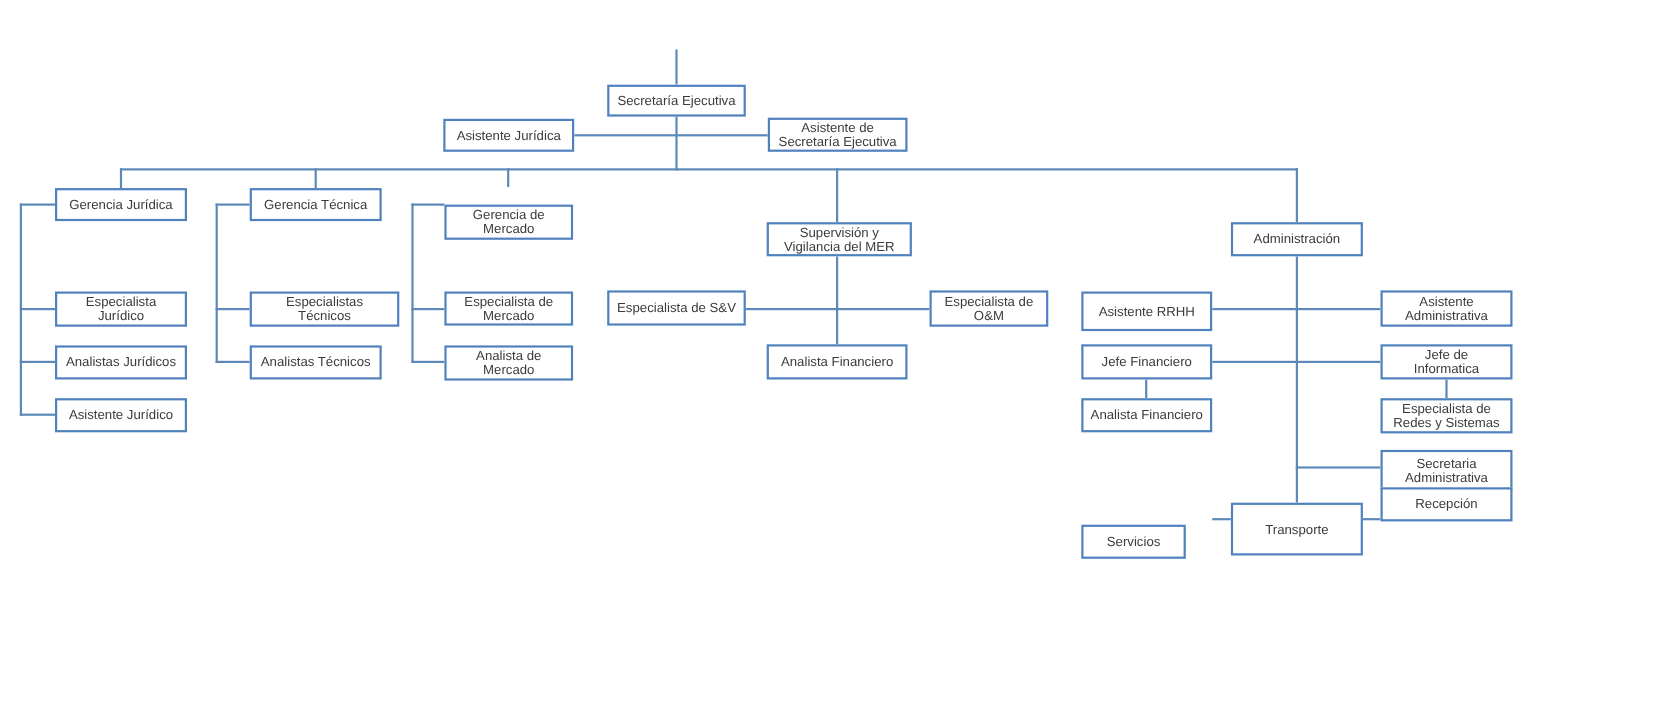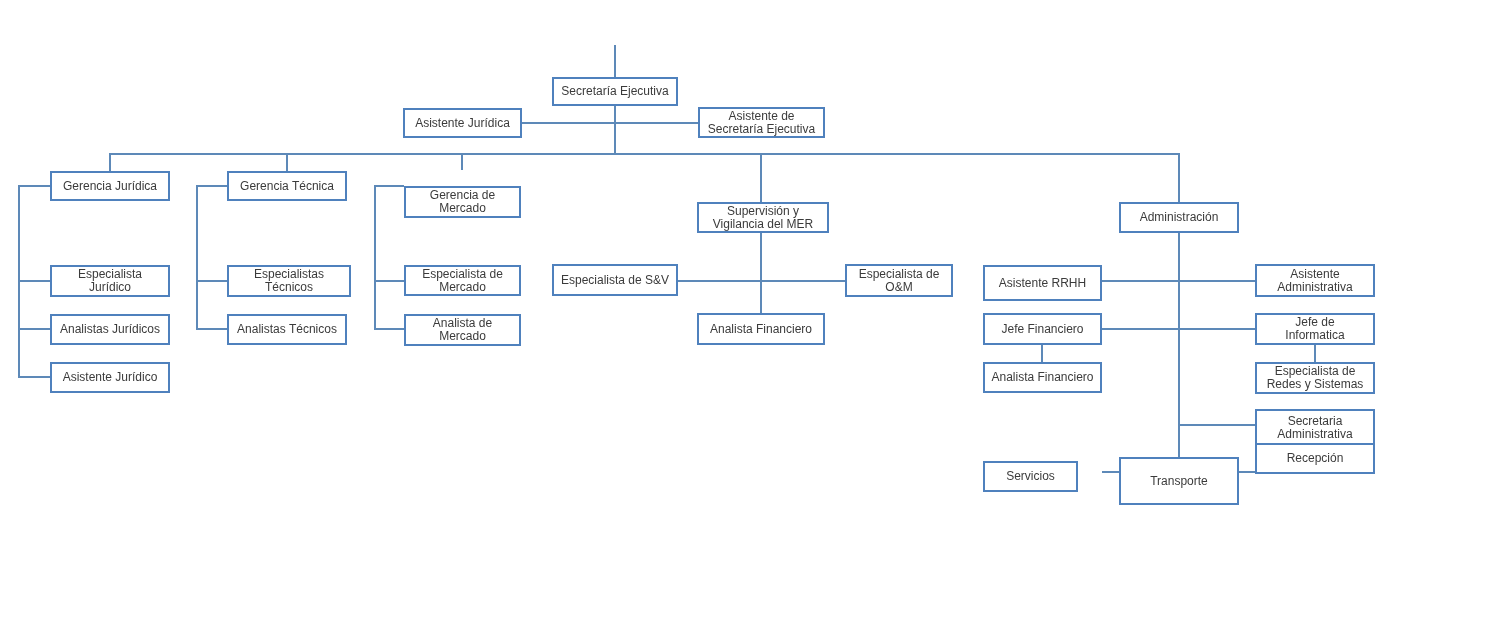--- a/index.html
+++ b/index.html
@@ -85,21 +85,21 @@
   <div class="node" style="left:698px;top:107px;width:127px;height:31px">Asistente de
 Secretaría Ejecutiva</div>
 
   <div class="node" style="left:50px;top:171px;width:120px;height:30px">Gerencia Jurídica</div>
   <div class="node" style="left:50px;top:265px;width:120px;height:32px">Especialista
 Jurídico</div>
   <div class="node" style="left:50px;top:314px;width:120px;height:31px">Analistas Jurídicos</div>
   <div class="node" style="left:50px;top:362px;width:120px;height:31px">Asistente Jurídico</div>
 
   <div class="node" style="left:227px;top:171px;width:120px;height:30px">Gerencia Técnica</div>
-  <div class="node" style="left:227px;top:265px;width:124px;height:32px">Especialistas
+  <div class="node" style="left:227px;top:265px;width:136px;height:32px">Especialistas
 Técnicos</div>
   <div class="node" style="left:227px;top:314px;width:120px;height:31px">Analistas Técnicos</div>
 
   <div class="node" style="left:404px;top:186px;width:117px;height:32px">Gerencia de
 Mercado</div>
   <div class="node" style="left:404px;top:265px;width:117px;height:31px">Especialista de
 Mercado</div>
   <div class="node" style="left:404px;top:314px;width:117px;height:32px">Analista de
 Mercado</div>
 
@@ -115,17 +115,17 @@
   <div class="node" style="left:1255px;top:264px;width:120px;height:33px">Asistente
 Administrativa</div>
   <div class="node" style="left:983px;top:313px;width:119px;height:32px">Jefe Financiero</div>
   <div class="node" style="left:1255px;top:313px;width:120px;height:32px">Jefe de
 Informatica</div>
   <div class="node" style="left:983px;top:362px;width:119px;height:31px">Analista Financiero</div>
   <div class="node" style="left:1255px;top:362px;width:120px;height:32px">Especialista de
 Redes y Sistemas</div>
   <div class="node" style="left:1255px;top:409px;width:120px;height:37px">Secretaria
 Administrativa</div>
-  <div class="node" style="left:983px;top:461px;width:95px;height:31px">Servicios</div>
+  <div class="node" style="left:983px;top:477px;width:95px;height:31px">Servicios</div>
   <div class="node" style="left:1119px;top:457px;width:120px;height:48px">Transporte</div>
   <div class="node" style="left:1255px;top:443px;width:120px;height:31px">Recepción</div>
 
 </div>
 
 </body></html>

